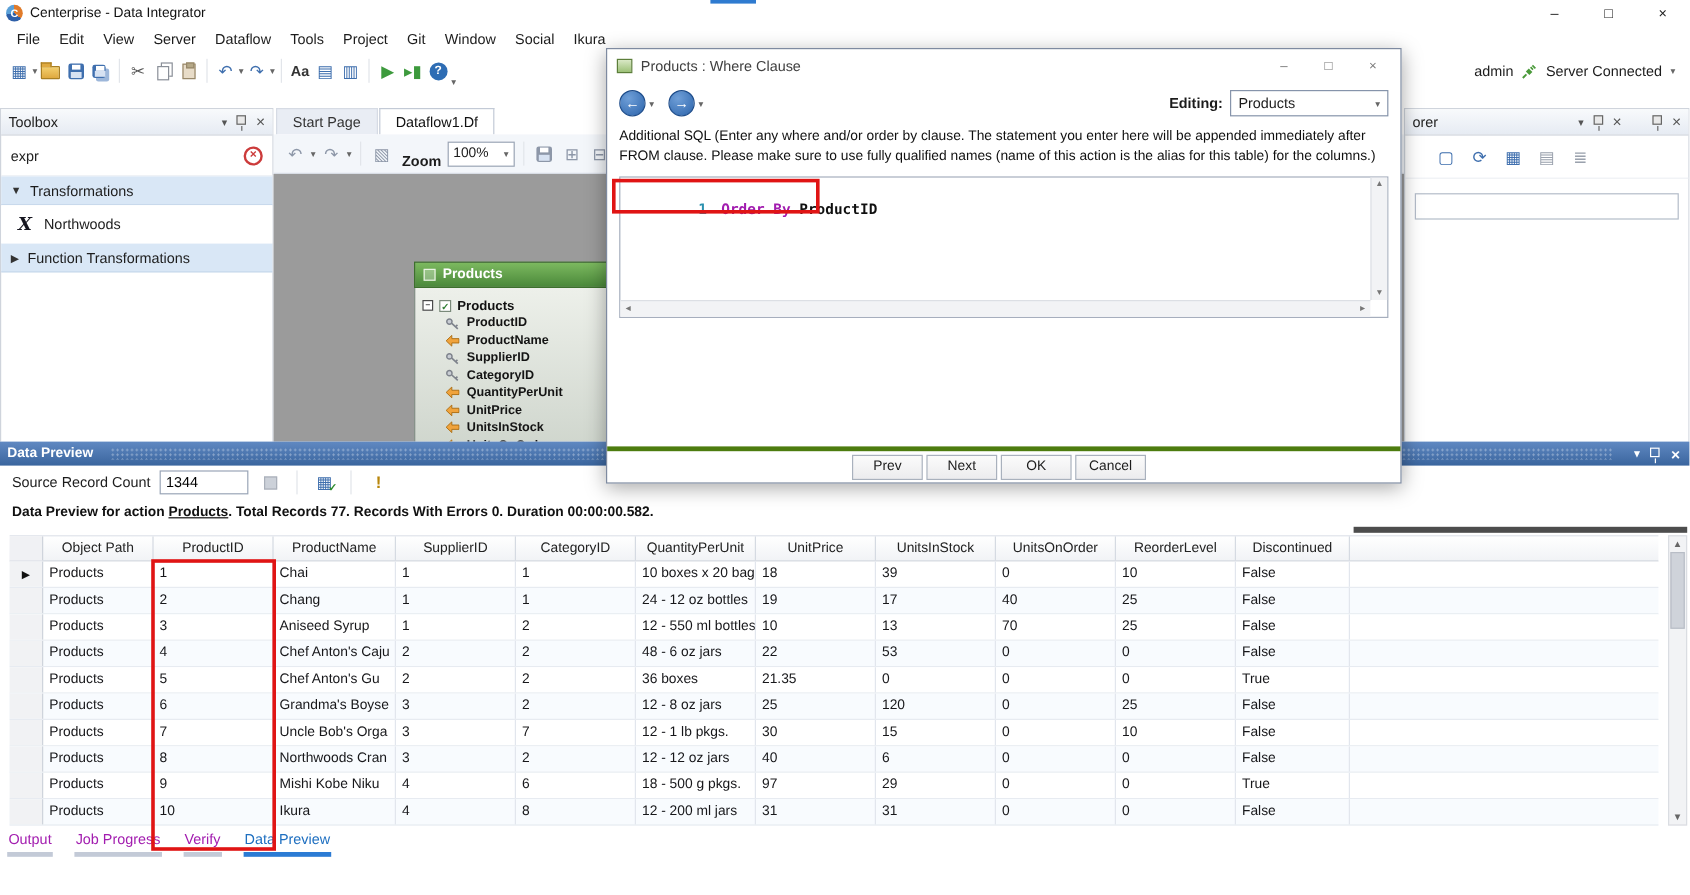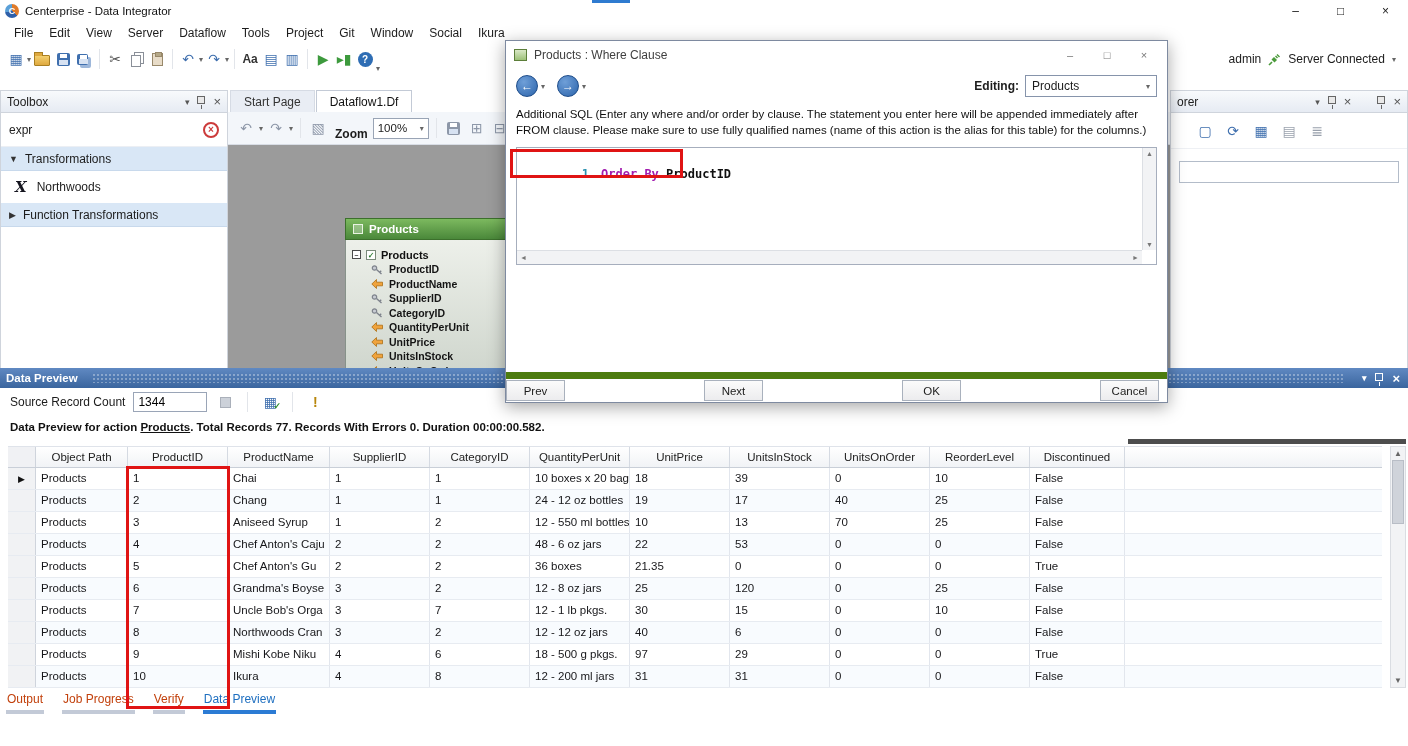--- a/index.html
+++ b/index.html
@@ -101,21 +101,21 @@
   .editing-label { font-weight:bold; }
   .editing-select { width:132px; height:22px; border:1px solid #8694ab; display:flex; align-items:center; justify-content:space-between; padding:0 6px; background:#fff; }
   .dlg-instructions { padding:3px 10px 0 10px; font-size:11.5px; line-height:1.4; color:#101010; }
   .code-editor { position:relative; margin:9px 10px 0 10px; height:118px; border:1px solid #a6aebd; background:#fff; }
   .code-line { position:absolute; left:7px; top:5px; font-family:"DejaVu Sans Mono",monospace; font-size:12px; font-weight:bold; white-space:pre; }
   .code-ln { color:#2b91af; margin-right:12px; }
   .code-kw { color:#a21caf; }
   .code-id { color:#101010; }
   .ed-vscroll { position:absolute; top:0; right:0; bottom:14px; width:14px; background:#f2f3f5; border-left:1px solid #dcdfe4; display:flex; flex-direction:column; justify-content:space-between; align-items:center; font-size:7px; color:#777; padding:2px 0; }
   .ed-hscroll { position:absolute; left:0; right:14px; bottom:0; height:14px; background:#f2f3f5; border-top:1px solid #dcdfe4; display:flex; justify-content:space-between; align-items:center; font-size:7px; color:#777; padding:0 3px; }
-  .dlg-footer { position:absolute; left:0; right:0; bottom:0; height:30px; border-top:7px solid #4d7c0f; display:flex; align-items:center; justify-content:space-between; gap:3px; padding-right:8px; }
+  .dlg-footer { position:absolute; left:0; right:0; bottom:0; height:30px; border-top:4px solid #4d7c0f; display:flex; align-items:center; justify-content:center; gap:3px; padding-right:8px; }
   .dlg-btn { width:59px; height:21px; font:11.5px "Liberation Sans",sans-serif; background:linear-gradient(#fbfbfb,#ececee); border:1px solid #a9b1bd; color:#1c1c1c; }
 
   
   .dp-panel { position:absolute; left:0; top:368px; width:1408px; height:358px; background:#fff; }
   .dp-header { position:relative; height:20px; background:linear-gradient(#6089c2,#3a659e); display:flex; align-items:center; padding-left:6px; color:#fff; font-weight:bold; font-size:11.5px; }
   .dp-header::after { content:""; position:absolute; left:92px; right:64px; top:5px; bottom:5px; background-image:radial-gradient(rgba(255,255,255,.5) .8px,transparent 1px); background-size:4px 4px; opacity:.65; }
   .dp-title { position:relative; z-index:1; }
   .dp-header-controls { margin-left:auto; display:flex; align-items:center; gap:9px; padding-right:8px; color:#fff; z-index:1; }
   .dp-header-controls .pin-icon { border-color:#fff; background:transparent; }
   .dp-header-controls .pin-icon::after { background:#fff; }
@@ -142,21 +142,21 @@
   .row-arrow { visibility:hidden; font-size:9px; color:#111; }
   .dg-row[data-index="0"] .row-arrow { visibility:visible; }
   .cfill { flex:1; border-right:none; }
   .c0{width:92px}.c1{width:100px}.c2{width:102px}.c3{width:100px}.c4{width:100px}.c5{width:100px}
   .c6{width:100px}.c7{width:100px}.c8{width:100px}.c9{width:100px}.c10{width:95px}
   .dg-vscroll { position:absolute; left:1390px; top:78px; width:16px; height:242px; background:#f2f3f5; border:1px solid #dadde2; display:flex; flex-direction:column; align-items:center; font-size:8px; color:#666; padding:2px 0; }
   .vthumb { width:12px; height:64px; background:#cfd3da; border:1px solid #b8bdc6; margin-top:2px; }
   .vspacer { flex:1; }
 
   .dp-tabs { position:absolute; left:6px; top:324px; display:flex; gap:18px; align-items:flex-end; }
-  .dp-tab { padding:0 1px 4px 1px; border-bottom:4px solid #c3cad7; font-size:12px; color:#c2410c; }
+  .dp-tab { padding:0 1px 4px 1px; border-bottom:4px solid #c3cad7; font-size:12px; color:#a21caf; }
   .dp-tab.active { color:#1e6fc0; border-bottom-color:#2b7bd4; }
 
   
   .anno { position:absolute; border:3px solid #e01414; z-index:60; pointer-events:none; }
   #anno-code { left:510px; top:149px; width:173px; height:29px; }
   #anno-col { left:126px; top:466px; width:104px; height:243px; }
 </style>
 </head>
 <body>
 

